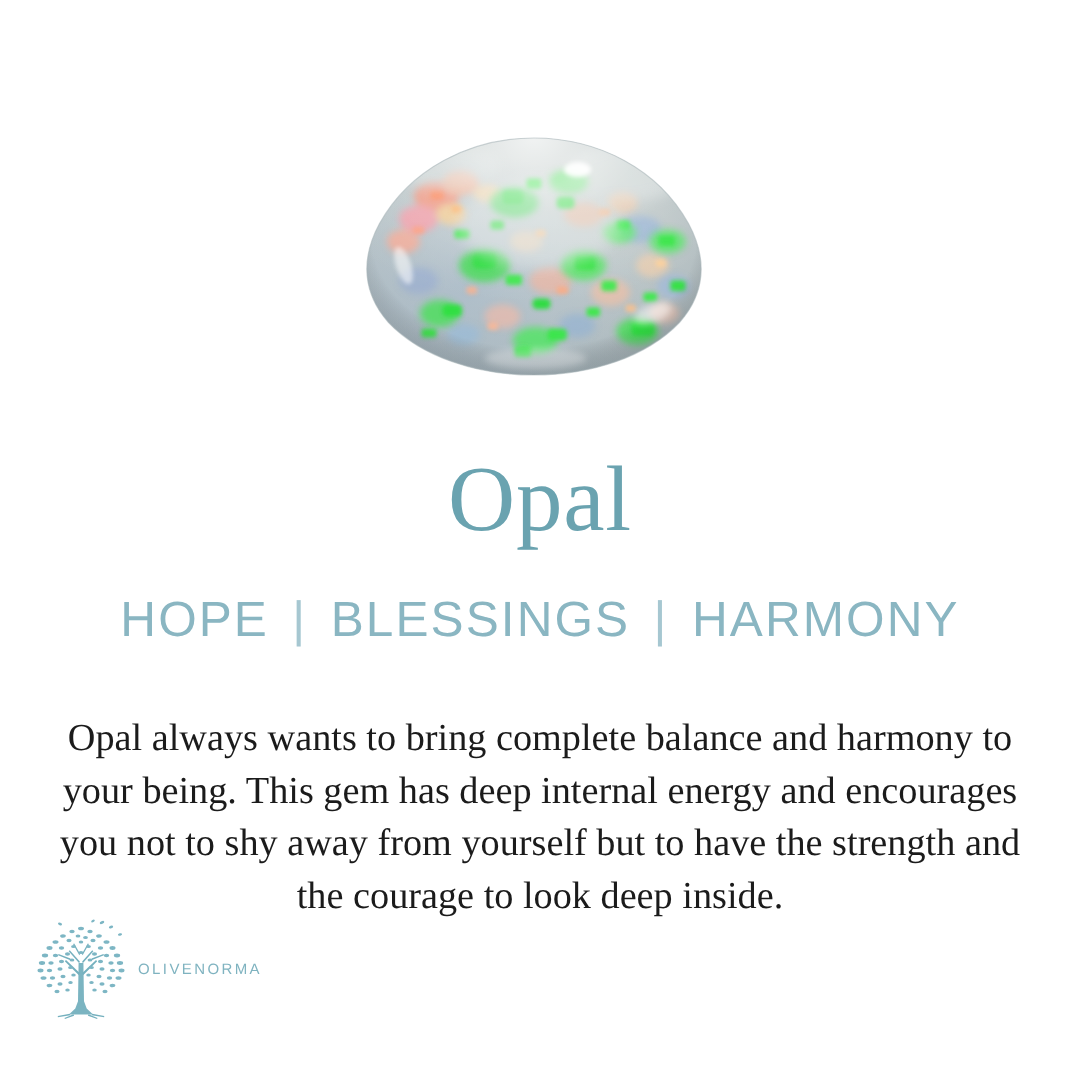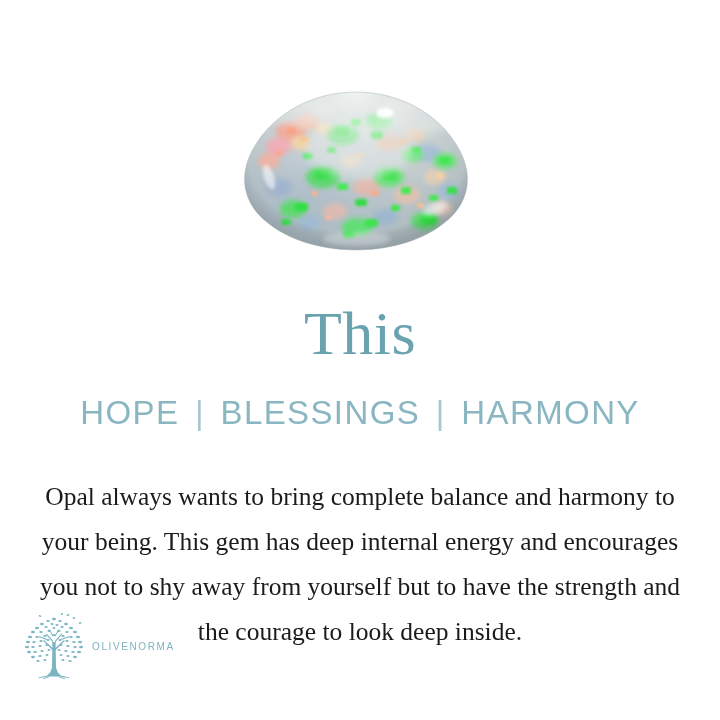--- a/index.html
+++ b/index.html
@@ -76,21 +76,21 @@
 
   
   .body-copy {
     position: absolute;
     left: 22px;
     top: 448px;
     width: 676px;
     text-align: center;
     font-family: "Liberation Serif", serif;
     font-size: 25.5px;
-    line-height: 45px;
+    line-height: 35px;
     color: #1b1b1b;
   }
 
   
   .brand {
     position: absolute;
     left: 0;
     top: 612px;
     width: 720px;
     display: flex;
@@ -270,21 +270,21 @@
       <path d="M117 1
                C 160 1, 200 22, 220 58
                C 233 82, 231 105, 214 124
                C 192 147, 155 159, 117 159
                C 79 159, 42 147, 20 124
                C 3 105, 1 82, 14 58
                C 34 22, 74 1, 117 1 Z" fill="none" stroke="#a8b4b8" stroke-width="0.8" opacity="0.55"></path>
     </svg>
   </div>
 
-  <div class="title">This</div>
+  <div class="title">Opal</div>
 
   <div class="subtitle">
     <span>HOPE</span>
     <span class="sep">|</span>
     <span>BLESSINGS</span>
     <span class="sep">|</span>
     <span>HARMONY</span>
   </div>
 
   <p class="body-copy">Opal always wants to bring complete balance and harmony to your being. This gem has deep internal energy and encourages you not to shy away from yourself but to have the strength and the courage to look deep inside.</p>

